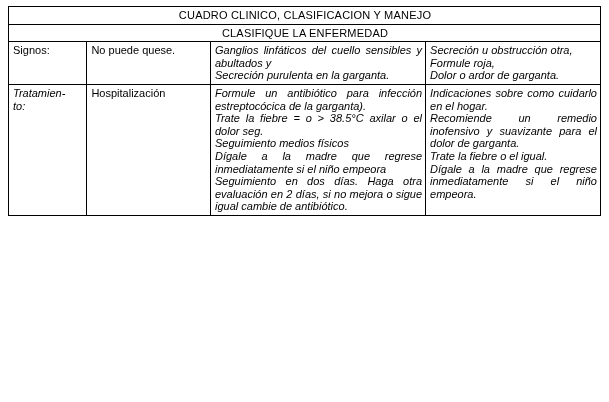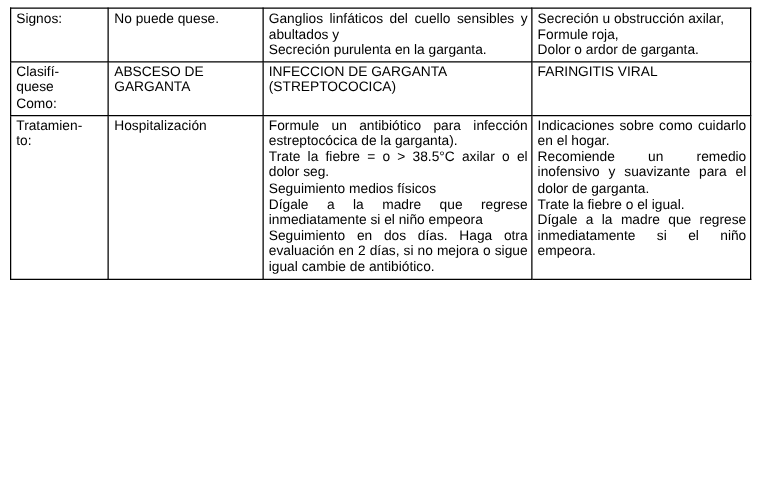--- a/index.html
+++ b/index.html
@@ -52,66 +52,59 @@
     text-align: justify;
     text-justify: inter-word;
   }
   .col-a { width: 78px; }
   .col-b { width: 123px; }
   .col-c { width: 214px; }
   .col-d { width: 174px; }
   .cell-lines p {
     margin: 0;
     padding: 0;
+    font-style: italic;
   }
   .nowrap-label {
     word-break: break-word;
   }
 </style>
 </head>
 <body>
 
 <div class="page">
   <table class="clinical">
     <colgroup>
       <col class="col-a">
       <col class="col-b">
       <col class="col-c">
       <col class="col-d">
     </colgroup>
     <tbody>
+      <tr class="title-row">
+        <td colspan="4">CUADRO CLINICO, CLASIFICACION Y MANEJO</td>
+      </tr>
+      <tr class="subtitle-row">
+        <td colspan="4">CLASIFIQUE LA ENFERMEDAD</td>
+      </tr>
 
       <tr>
         <td class="nowrap-label">Signos:</td>
         <td>No puede quese.</td>
         <td class="just cell-lines">
           <p>Ganglios linfáticos del cuello sensibles y abultados y</p>
           <p>Secreción purulenta en la garganta.</p>
         </td>
         <td class="cell-lines">
-          <p>Secreción u obstrucción axilar,</p>
+          <p>Secreción u obstrucción otra,</p>
           <p>Formule roja,</p>
           <p>Dolor o ardor de garganta.</p>
         </td>
       </tr>
 
-      <tr>
-        <td class="cell-lines">
-          <p>Clasifí-</p>
-          <p>quese</p>
-          <p>Como:</p>
-        </td>
-        <td>ABSCESO DE GARGANTA</td>
-        <td class="cell-lines">
-          <p>INFECCION DE GARGANTA (STREPTOCOCICA)</p>
-        </td>
-        <td class="cell-lines">
-          <p>FARINGITIS VIRAL</p>
-        </td>
-      </tr>
 
       <tr>
         <td class="cell-lines">
           <p>Tratamien-</p>
           <p>to:</p>
         </td>
         <td>Hospitalización</td>
         <td class="just cell-lines">
           <p>Formule un antibiótico para infección estreptocócica de la garganta).</p>
           <p>Trate la fiebre = o &gt; 38.5°C axilar o el dolor seg.</p>

